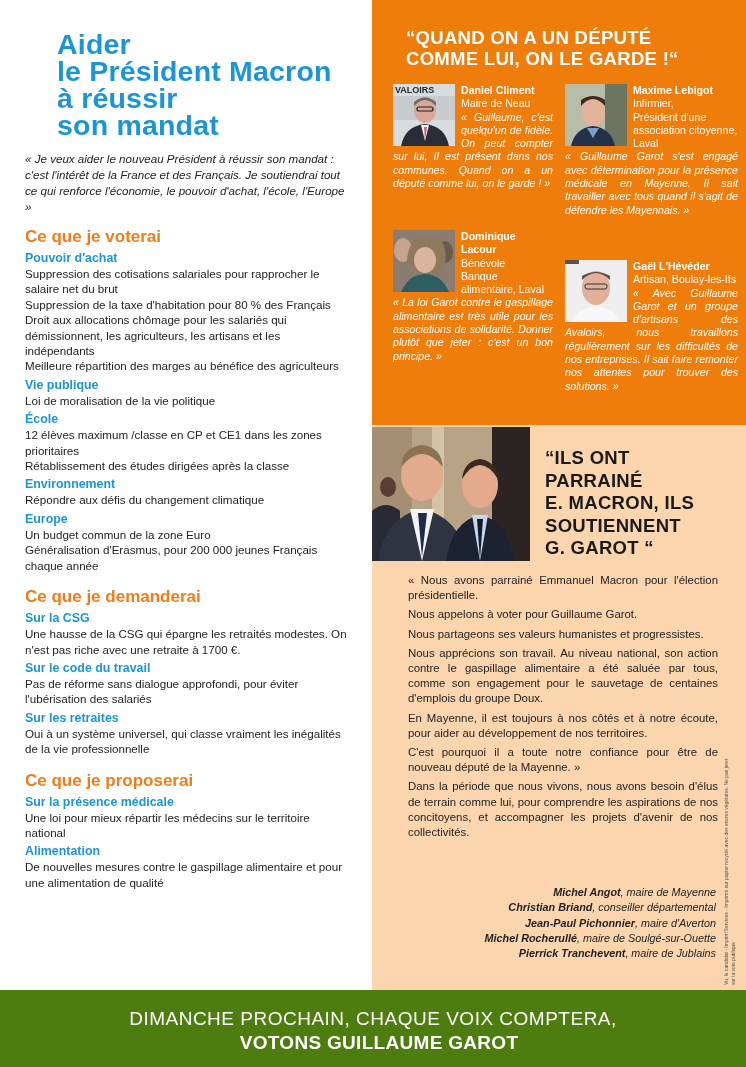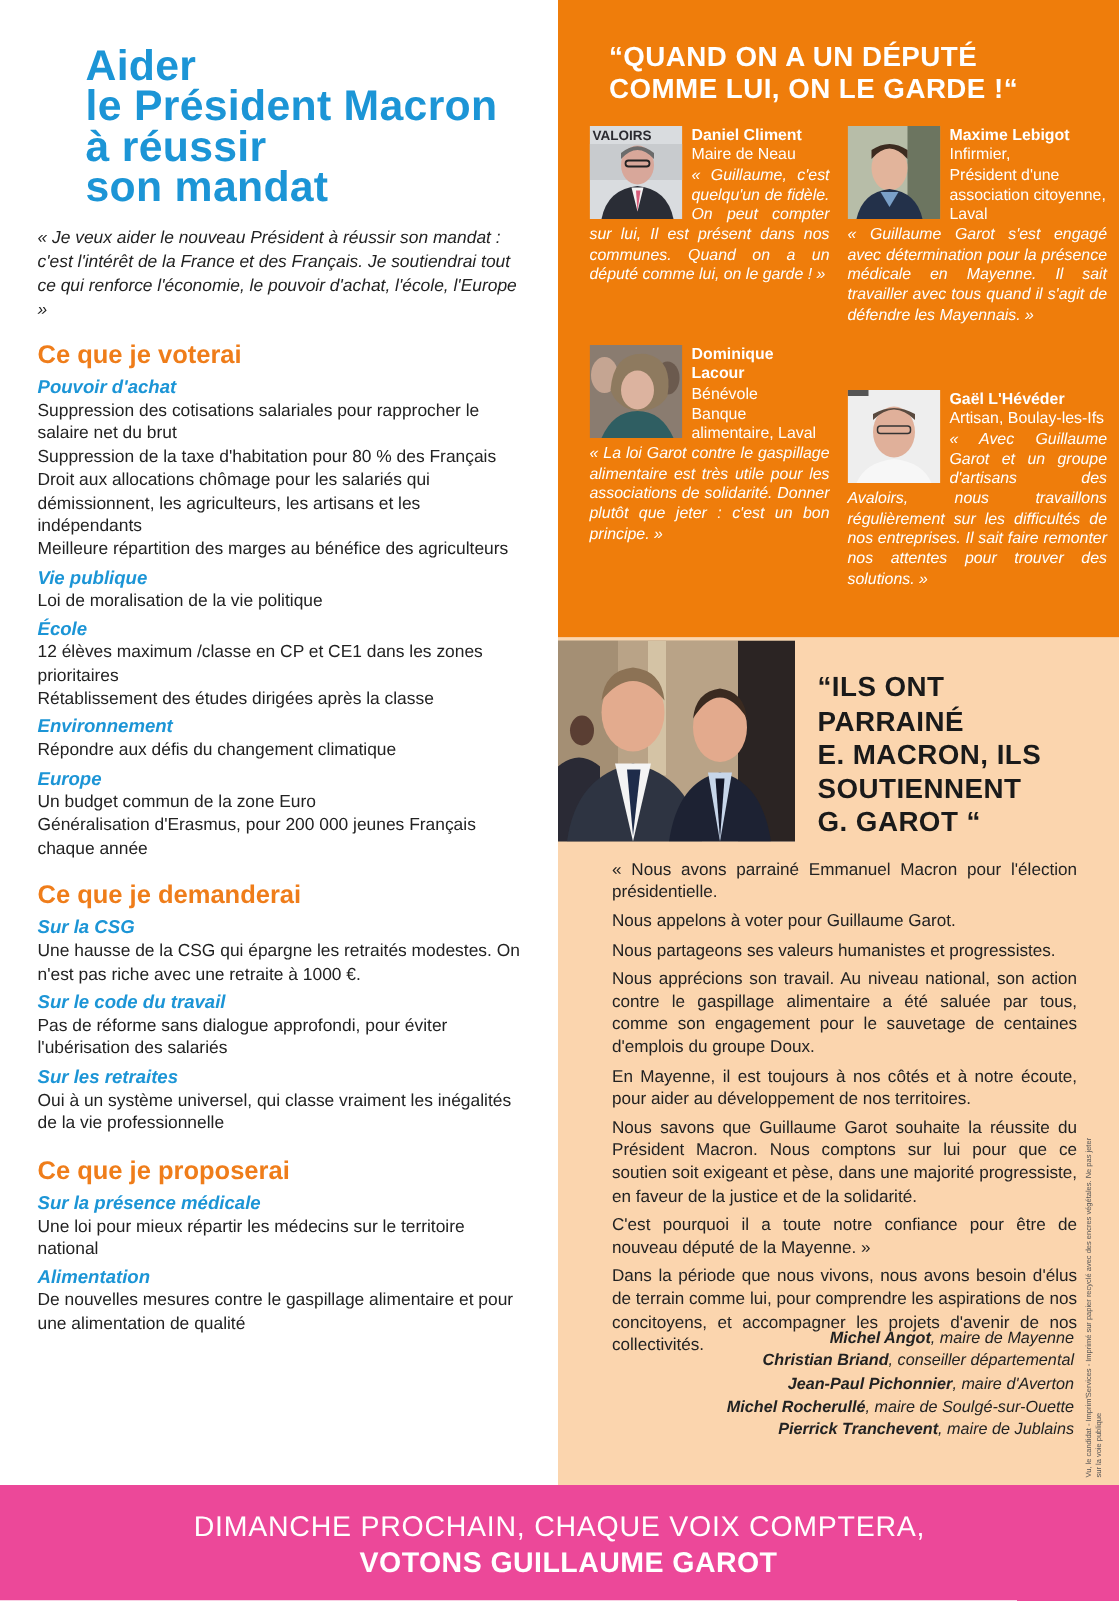--- a/index.html
+++ b/index.html
@@ -19,21 +19,21 @@
       letter-spacing: 0.2px; white-space: pre-line; margin-top: 3px; margin-left: 32px;
     }
     .intro {
       font-style: italic; font-size: 11.6px; line-height: 16px; color: #222;
       margin-top: 12px; width: 320px;
     }
     .sec-title {
       color: #ef7d1a; font-size: 17px; font-weight: bold; margin-top: 12px; line-height: 20px;
     }
     .sub-title {
-      color: #1c95d6; font-size: 12.4px; font-weight: bold; margin-top: 4px; line-height: 15px; font-style: italic;
+      color: #1c95d6; font-size: 12.4px; font-weight: bold; margin-top: 4px; line-height: 15px;
     }
     .item {
       font-size: 11.6px; line-height: 15.4px; color: #222; width: 325px;
     }
     .gap-big { margin-top: 14px; }
 
     
     .orange {
       position: absolute; left: 372px; top: 0; width: 374px; height: 425px;
       background: #ef7d0b; color: #fff; padding-left: 13px;
@@ -82,21 +82,21 @@
     .signers .sname { font-weight: bold; }
     .legal {
       position: absolute; right: 3px; top: 330px; width: 20px; height: 230px;
       font-size: 5px; color: #555; writing-mode: vertical-rl; transform: rotate(180deg);
       line-height: 7px;
     }
 
     
     .banner {
       position: absolute; left: 0; top: 990px; width: 746px; height: 77px;
-      background: #ec4899; color: #fff; text-align: center;
+      background: #4d7c0f; color: #fff; text-align: center;
     }
     .banner .l1 { font-size: 19px; margin-top: 18px; letter-spacing: 0.5px; }
     .banner .l2 { font-size: 19px; font-weight: bold; margin-top: 2px; letter-spacing: 0.3px; margin-left: 12px; }
   </style>
 </head>
 <body>
 
 <div class="left">
   <h1 class="main-title">Aider
 le Président Macron
@@ -130,21 +130,21 @@
       <h3 class="sub-title">Europe</h3>
       <p class="item">Un budget commun de la zone Euro</p>
       <p class="item">Généralisation d'Erasmus, pour 200 000 jeunes Français chaque année</p>
     </div>
   </div>
 
   <div class="gap-big">
     <h2 class="sec-title">Ce que je demanderai</h2>
     <div>
       <h3 class="sub-title">Sur la CSG</h3>
-      <p class="item">Une hausse de la CSG qui épargne les retraités modestes. On n'est pas riche avec une retraite à 1000 €.</p>
+      <p class="item">Une hausse de la CSG qui épargne les retraités modestes. On n'est pas riche avec une retraite à 1700 €.</p>
     </div>
     <div>
       <h3 class="sub-title">Sur le code du travail</h3>
       <p class="item">Pas de réforme sans dialogue approfondi, pour éviter l'ubérisation des salariés</p>
     </div>
     <div>
       <h3 class="sub-title">Sur les retraites</h3>
       <p class="item">Oui à un système universel, qui classe vraiment les inégalités de la vie professionnelle</p>
     </div>
   </div>
@@ -262,21 +262,20 @@
 E. MACRON, ILS
 SOUTIENNENT
 G. GAROT “</h2>
 
   <div class="peach-body">
     <p>« Nous avons parrainé Emmanuel Macron pour l'élection présidentielle.</p>
     <p>Nous appelons à voter pour Guillaume Garot.</p>
     <p>Nous partageons ses valeurs humanistes et progressistes.</p>
     <p>Nous apprécions son travail. Au niveau national, son action contre le gaspillage alimentaire a été saluée par tous, comme son engagement pour le sauvetage de centaines d'emplois du groupe Doux.</p>
     <p>En Mayenne, il est toujours à nos côtés et à notre écoute, pour aider au développement de nos territoires.</p>
-    <p>Nous savons que Guillaume Garot souhaite la réussite du Président Macron. Nous comptons sur lui pour que ce soutien soit exigeant et pèse, dans une majorité progressiste, en faveur de la justice et de la solidarité.</p>
     <p>C'est pourquoi il a toute notre confiance pour être de nouveau député de la Mayenne. »</p>
     <p>Dans la période que nous vivons, nous avons besoin d'élus de terrain comme lui, pour comprendre les aspirations de nos concitoyens, et accompagner les projets d'avenir de nos collectivités.</p>
   </div>
 
   <div class="signers">
     <div><span class="sname">Michel Angot</span><span>, maire de Mayenne</span></div>
     <div><span class="sname">Christian Briand</span><span>, conseiller départemental</span></div>
     <div><span class="sname">Jean-Paul Pichonnier</span><span>, maire d'Averton</span></div>
     <div><span class="sname">Michel Rocherullé</span><span>, maire de Soulgé-sur-Ouette</span></div>
     <div><span class="sname">Pierrick Tranchevent</span><span>, maire de Jublains</span></div>

